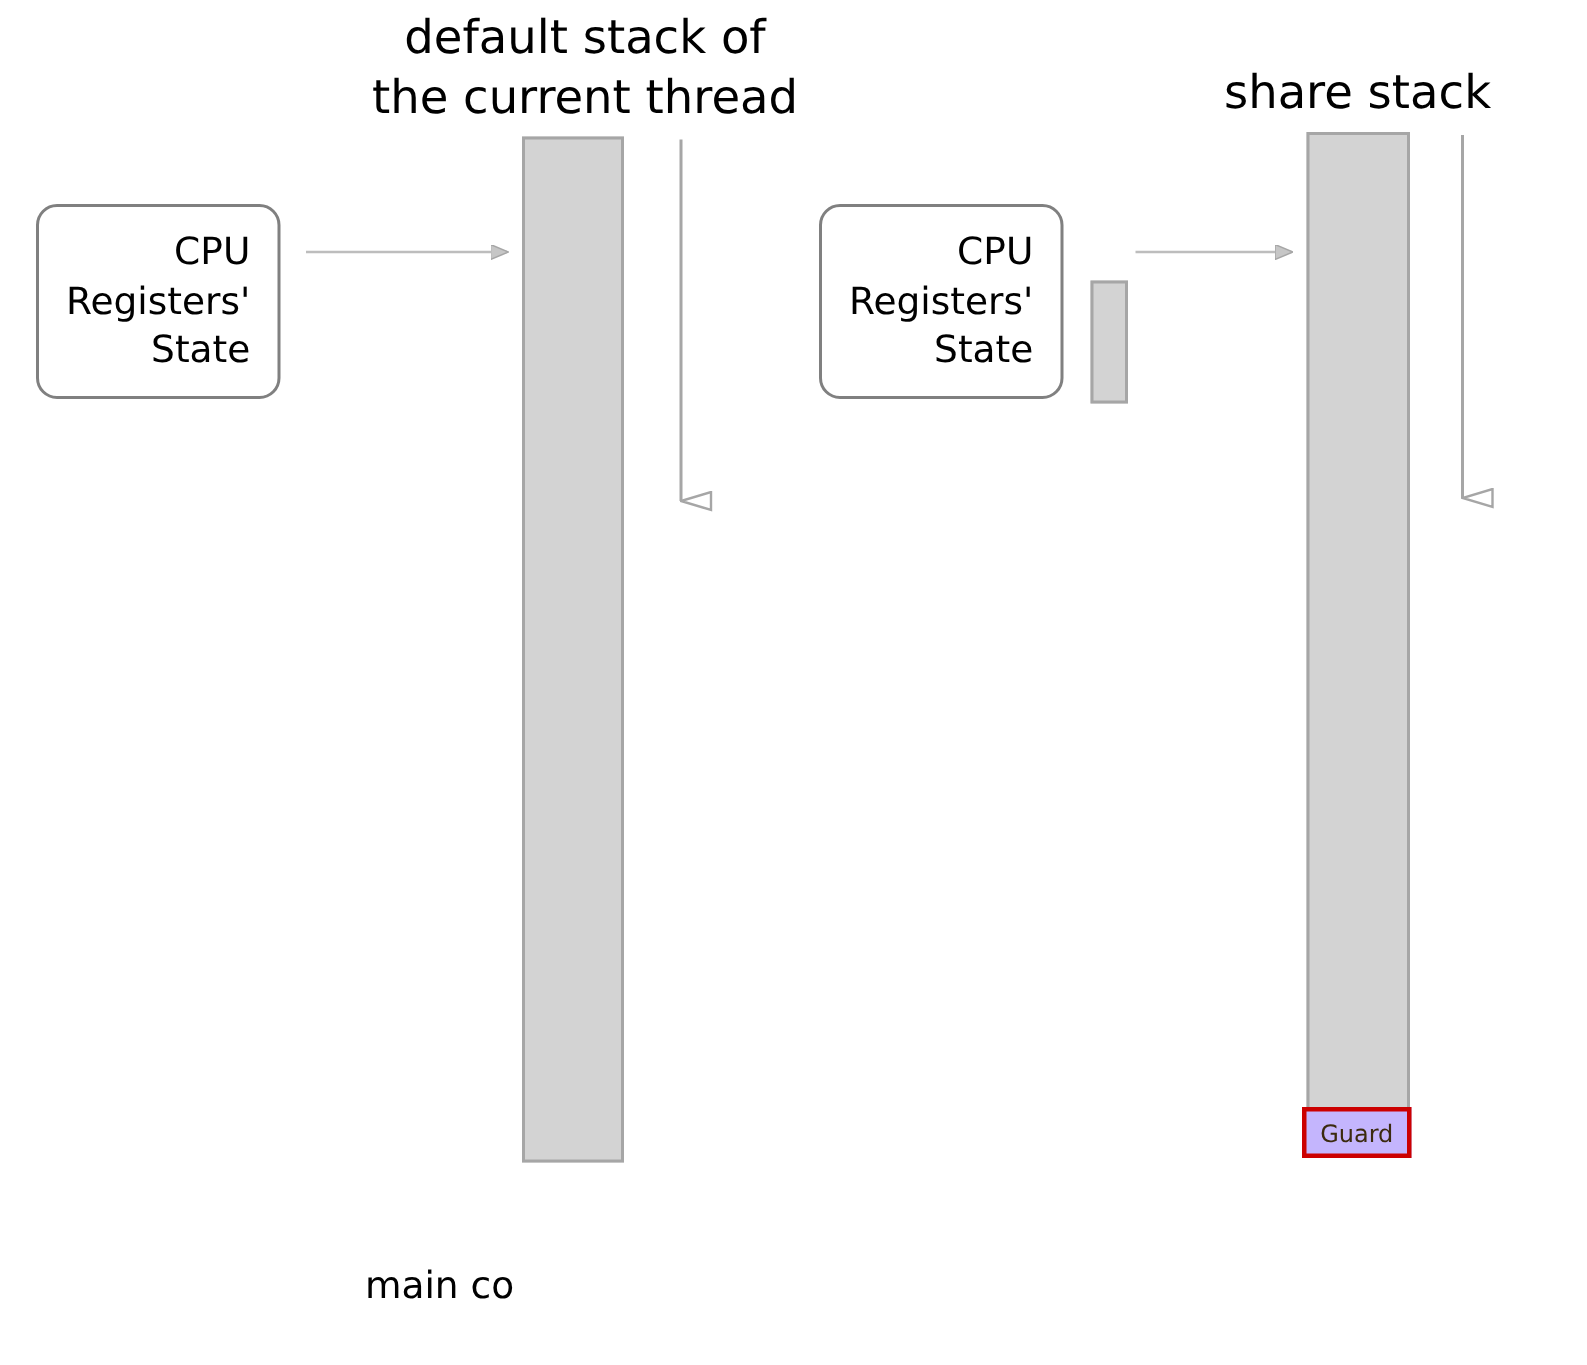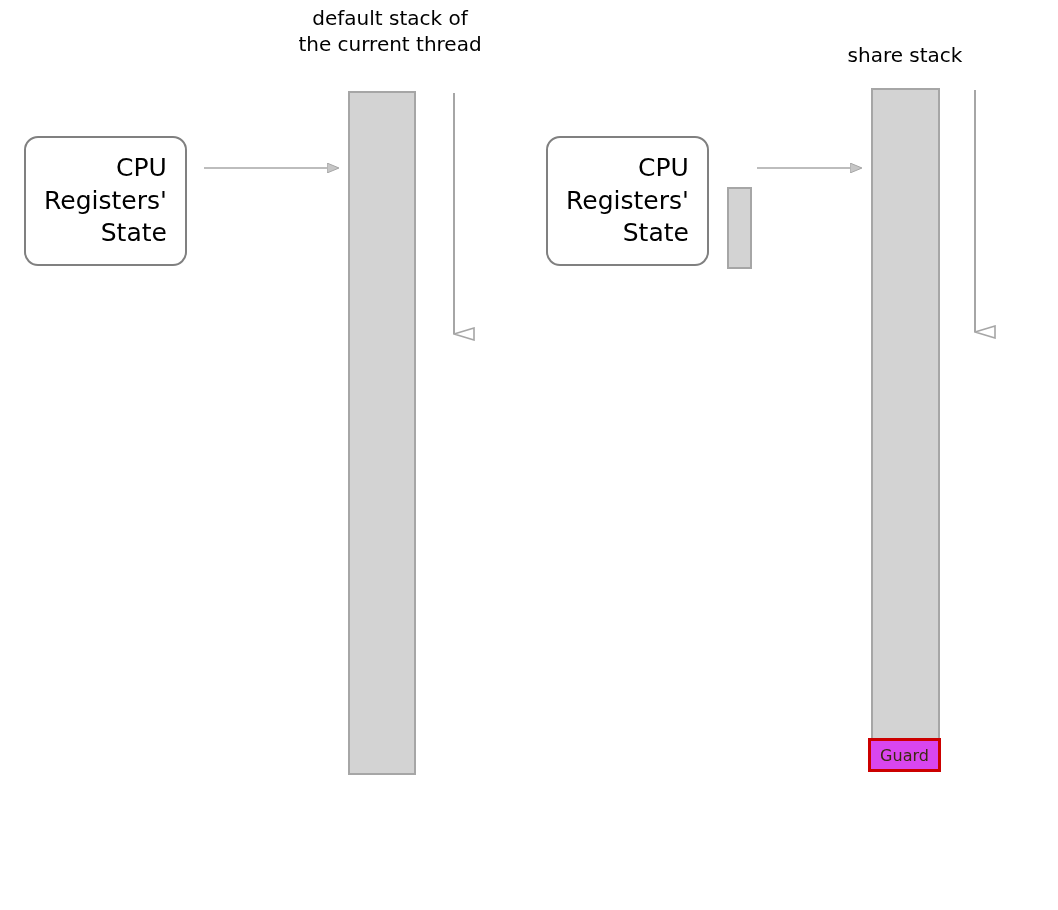--- a/index.html
+++ b/index.html
@@ -20,21 +20,21 @@
   .label {
     position: absolute;
     text-align: center;
     color: #000000;
     font-family: "DejaVu Sans", sans-serif;
     line-height: 1.30;
     white-space: pre-line;
     user-select: none;
   }
   .title-label {
-    font-size: 20px;
+    font-size: 31px;
   }
   .caption-label {
     font-size: 25px;
   }
   .reg-box {
     position: absolute;
     box-sizing: border-box;
     border: 2px solid #808080;
     border-radius: 14px;
     background: #ffffff;
@@ -49,21 +49,21 @@
   }
   .stack-bar {
     position: absolute;
     box-sizing: border-box;
     background: #d3d3d3;
     border: 2px solid #a6a6a6;
   }
   .guard-box {
     position: absolute;
     box-sizing: border-box;
-    background: #d946ef;
+    background: #c4b5fd;
     border: 3px solid #cc0000;
     display: flex;
     align-items: center;
     justify-content: center;
     font-size: 16px;
     color: #3b2a0f;
     font-family: "DejaVu Sans", sans-serif;
   }
   .svg-layer {
     position: absolute;
@@ -100,20 +100,21 @@
 
   <div class="label title-label" style="left:232px; top:5px; width:316px;">default stack of
 the current thread</div>
 
   <div class="reg-box" style="left:24px; top:136px; width:163px; height:130px;">CPU
 Registers'
 State</div>
 
   <div class="stack-bar" style="left:348px; top:91px; width:68px; height:684px;"></div>
 
+  <div class="label caption-label" style="left:193px; top:841px; width:200px;">main co</div>
 
   <div class="label title-label" style="left:805px; top:42px; width:200px;">share stack</div>
 
   <div class="reg-box" style="left:546px; top:136px; width:163px; height:130px;">CPU
 Registers'
 State</div>
 
   <div class="stack-bar" style="left:727px; top:187px; width:25px; height:82px;"></div>
 
   <div class="stack-bar" style="left:871px; top:88px; width:69px; height:652px;"></div>

